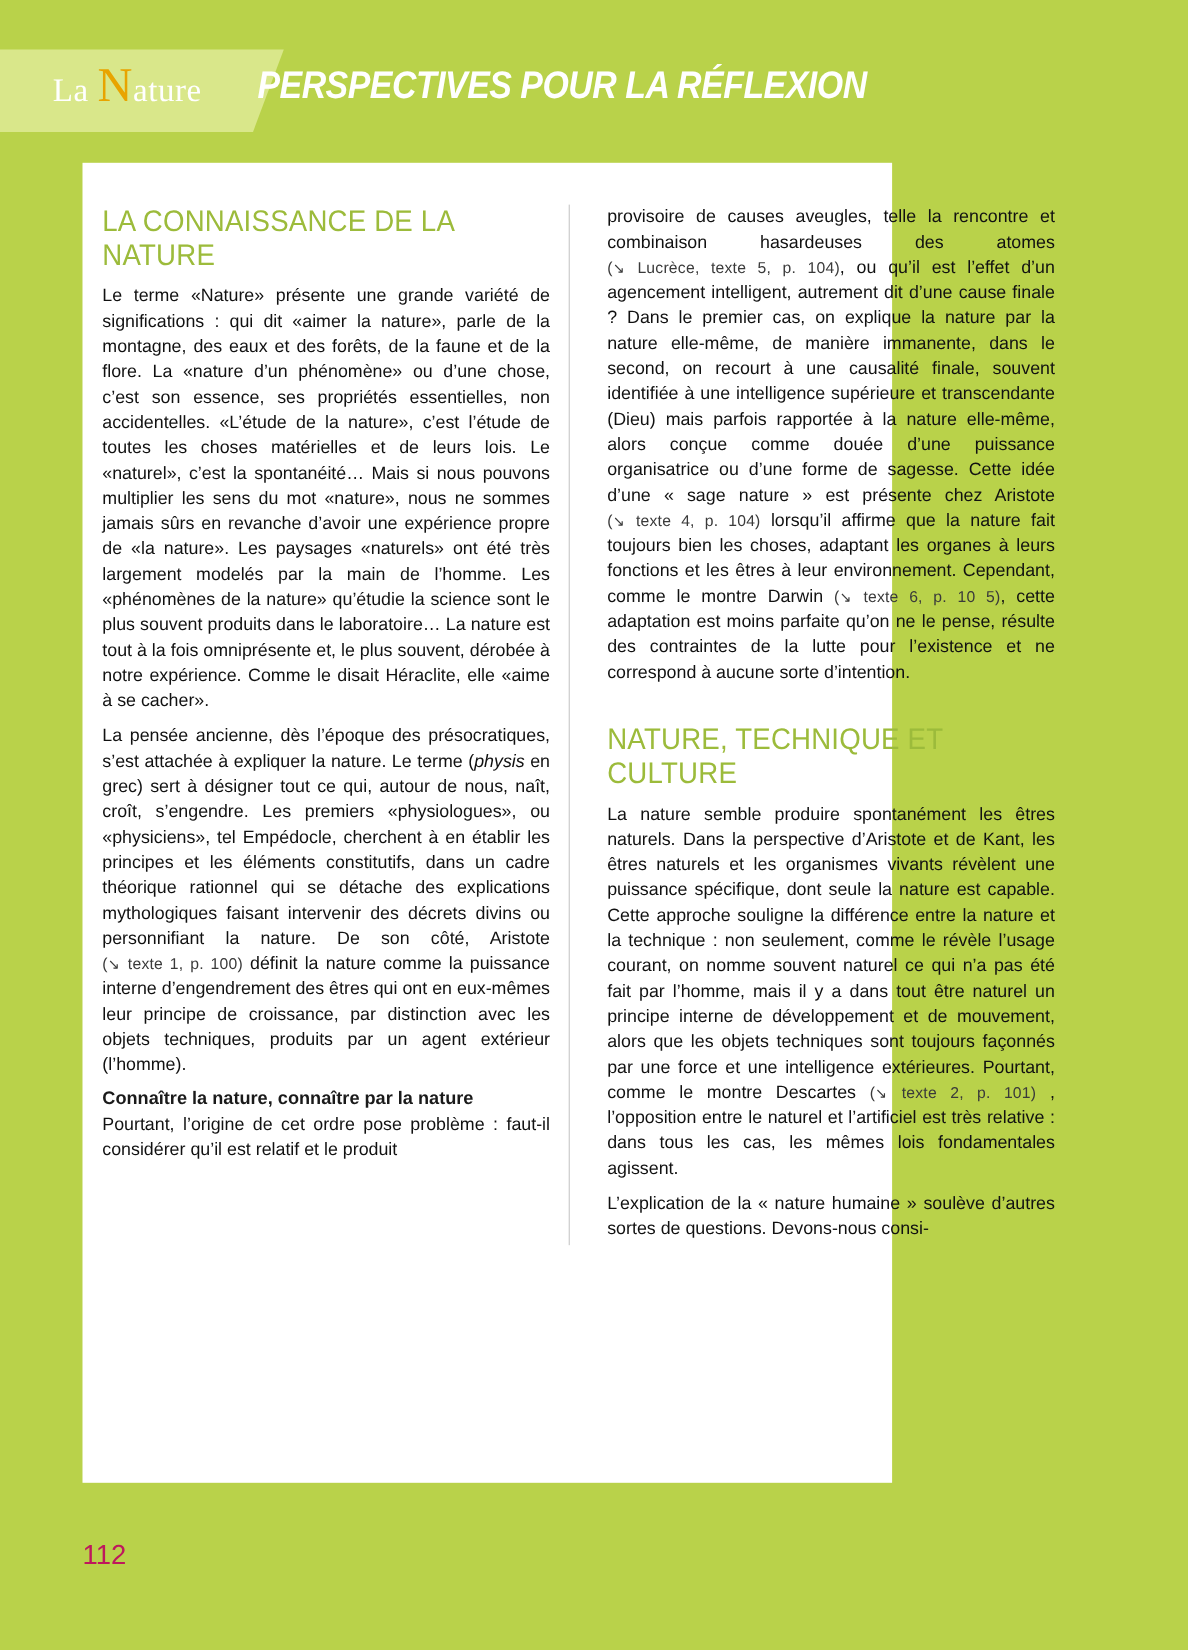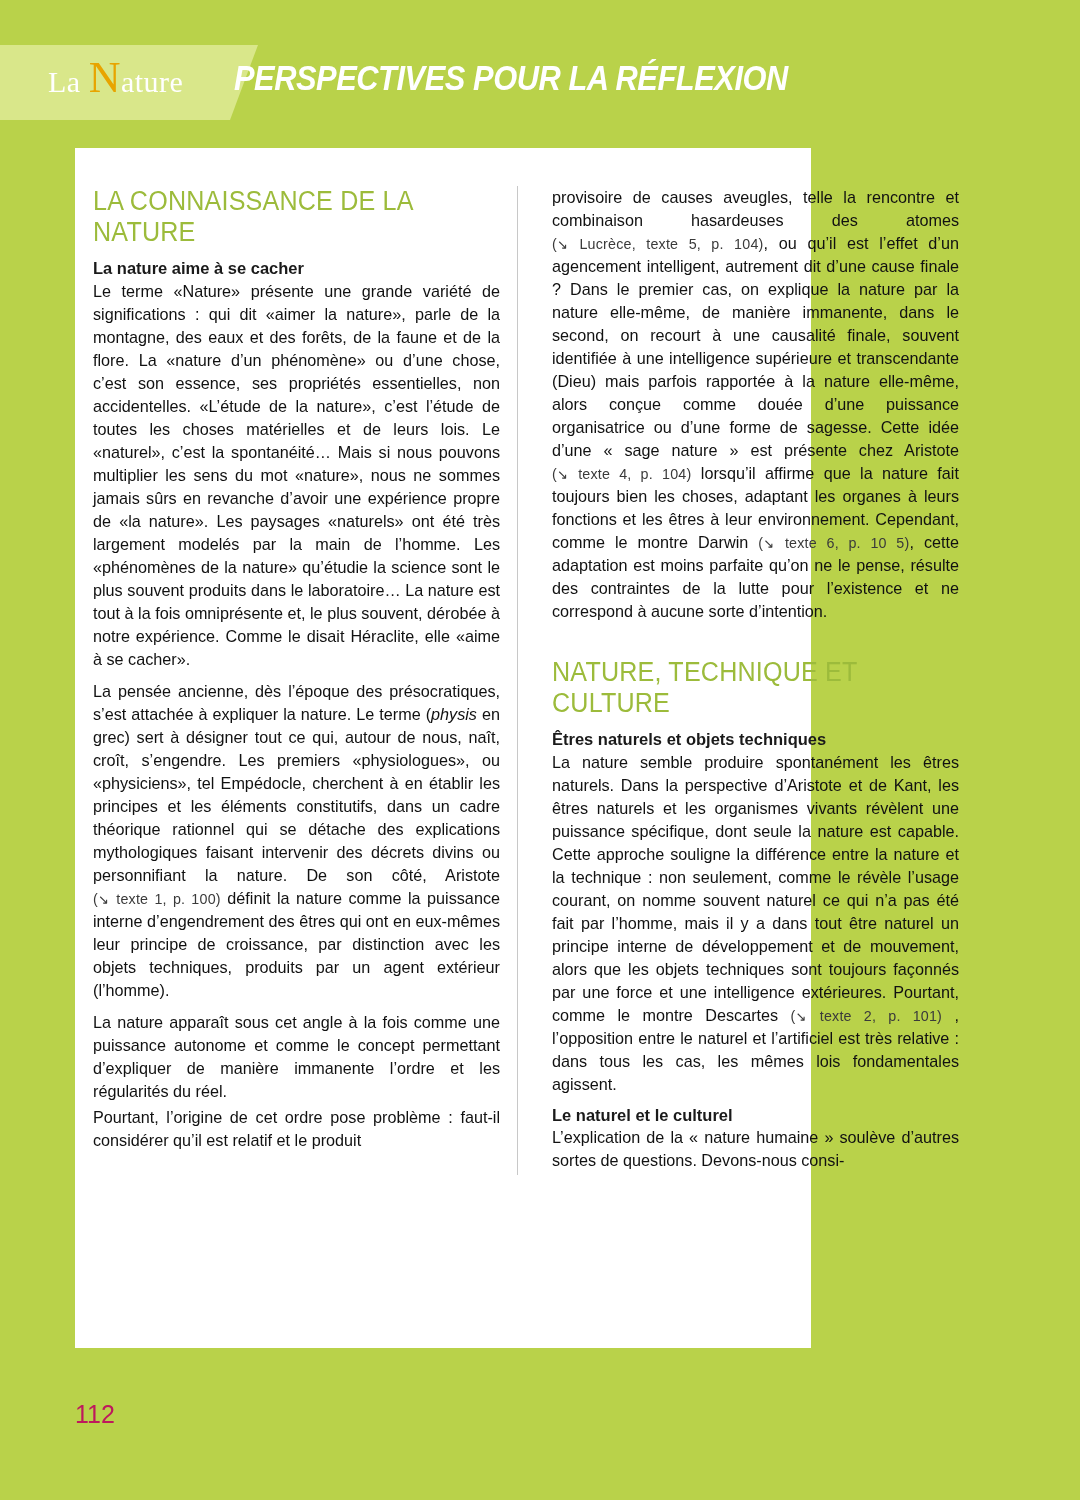--- a/index.html
+++ b/index.html
@@ -182,38 +182,35 @@
   </div>
 
   <div class="accent-right"></div>
 
   <div class="card">
     <div class="columns">
 
       <div class="col col-left">
         <h2 class="section-title">LA CONNAISSANCE DE LA NATURE</h2>
 
-        <h3 class="sub-title">La nature aime à se cacher</h3>
         <p class="body tight">Le terme «Nature» présente une grande variété de significations : qui dit «aimer la nature», parle de la montagne, des eaux et des forêts, de la faune et de la flore. La «nature d’un phénomène» ou d’une chose, c’est son essence, ses propriétés essentielles, non accidentelles. «L’étude de la nature», c’est l’étude de toutes les choses matérielles et de leurs lois. Le «naturel», c’est la spontanéité… Mais si nous pouvons multiplier les sens du mot «nature», nous ne sommes jamais sûrs en revanche d’avoir une expérience propre de «la nature». Les paysages «naturels» ont été très largement modelés par la main de l’homme. Les «phénomènes de la nature» qu’étudie la science sont le plus souvent produits dans le laboratoire… La nature est tout à la fois omniprésente et, le plus souvent, dérobée à notre expérience. Comme le disait Héraclite, elle «aime à se cacher».</p>
 
         <p class="body tight"><span>La pensée ancienne, dès l’époque des présocratiques, s’est attachée à expliquer la nature. Le terme (</span><em>physis</em><span> en grec) sert à désigner tout ce qui, autour de nous, naît, croît, s’engendre. Les premiers «physiologues», ou «physiciens», tel Empédocle, cherchent à en établir les principes et les éléments constitutifs, dans un cadre théorique rationnel qui se détache des explications mythologiques faisant intervenir des décrets divins ou personnifiant la nature. De son côté, Aristote </span><span class="ref">(<span class="arrow">↘</span> <span>texte 1, p. 100</span>)</span><span> définit la nature comme la puissance interne d’engendrement des êtres qui ont en eux-mêmes leur principe de croissance, par distinction avec les objets techniques, produits par un agent extérieur (l’homme).</span></p>
 
-        <p class="body">La nature apparaît sous cet angle à la fois comme une puissance autonome et comme le concept permettant d’expliquer de manière immanente l’ordre et les régularités du réel.</p>
+        <h3 class="sub-title">Connaître la nature, connaître par la nature</h3>
         <p class="body">Pourtant, l’origine de cet ordre pose problème : faut-il considérer qu’il est relatif et le produit</p>
       </div>
 
       <div class="col col-right">
         <p class="body tight"><span>provisoire de causes aveugles, telle la rencontre et combinaison hasardeuses des atomes </span><span class="ref">(<span class="arrow">↘</span> <span>Lucrèce, texte 5, p. 104</span>)</span><span>, ou qu’il est l’effet d’un agencement intelligent, autrement dit d’une cause finale ? Dans le premier cas, on explique la nature par la nature elle-même, de manière immanente, dans le second, on recourt à une causalité finale, souvent identifiée à une intelligence supérieure et transcendante (Dieu) mais parfois rapportée à la nature elle-même, alors conçue comme douée d’une puissance organisatrice ou d’une forme de sagesse. Cette idée d’une « sage nature » est présente chez Aristote </span><span class="ref">(<span class="arrow">↘</span> <span>texte 4, p. 104</span>)</span><span> lorsqu’il affirme que la nature fait toujours bien les choses, adaptant les organes à leurs fonctions et les êtres à leur environnement. Cependant, comme le montre Darwin </span><span class="ref">(<span class="arrow">↘</span> <span>texte 6, p. 10 5</span>)</span><span>, cette adaptation est moins parfaite qu’on ne le pense, résulte des contraintes de la lutte pour l’existence et ne correspond à aucune sorte d’intention.</span></p>
 
         <h2 class="section-title second">NATURE, TECHNIQUE ET CULTURE</h2>
 
-        <h3 class="sub-title">Êtres naturels et objets techniques</h3>
         <p class="body tight"><span>La nature semble produire spontanément les êtres naturels. Dans la perspective d’Aristote et de Kant, les êtres naturels et les organismes vivants révèlent une puissance spécifique, dont seule la nature est capable. Cette approche souligne la différence entre la nature et la technique : non seulement, comme le révèle l’usage courant, on nomme souvent naturel ce qui n’a pas été fait par l’homme, mais il y a dans tout être naturel un principe interne de développement et de mouvement, alors que les objets techniques sont toujours façonnés par une force et une intelligence extérieures. Pourtant, comme le montre Descartes </span><span class="ref">(<span class="arrow">↘</span> <span>texte 2, p. 101</span>)</span><span> , l’opposition entre le naturel et l’artificiel est très relative : dans tous les cas, les mêmes lois fondamentales agissent.</span></p>
 
-        <h3 class="sub-title">Le naturel et le culturel</h3>
         <p class="body">L’explication de la « nature humaine » soulève d’autres sortes de questions. Devons-nous consi-</p>
       </div>
 
     </div>
   </div>
 
   <div class="folio">112</div>
 </div>
 
 </body></html>

